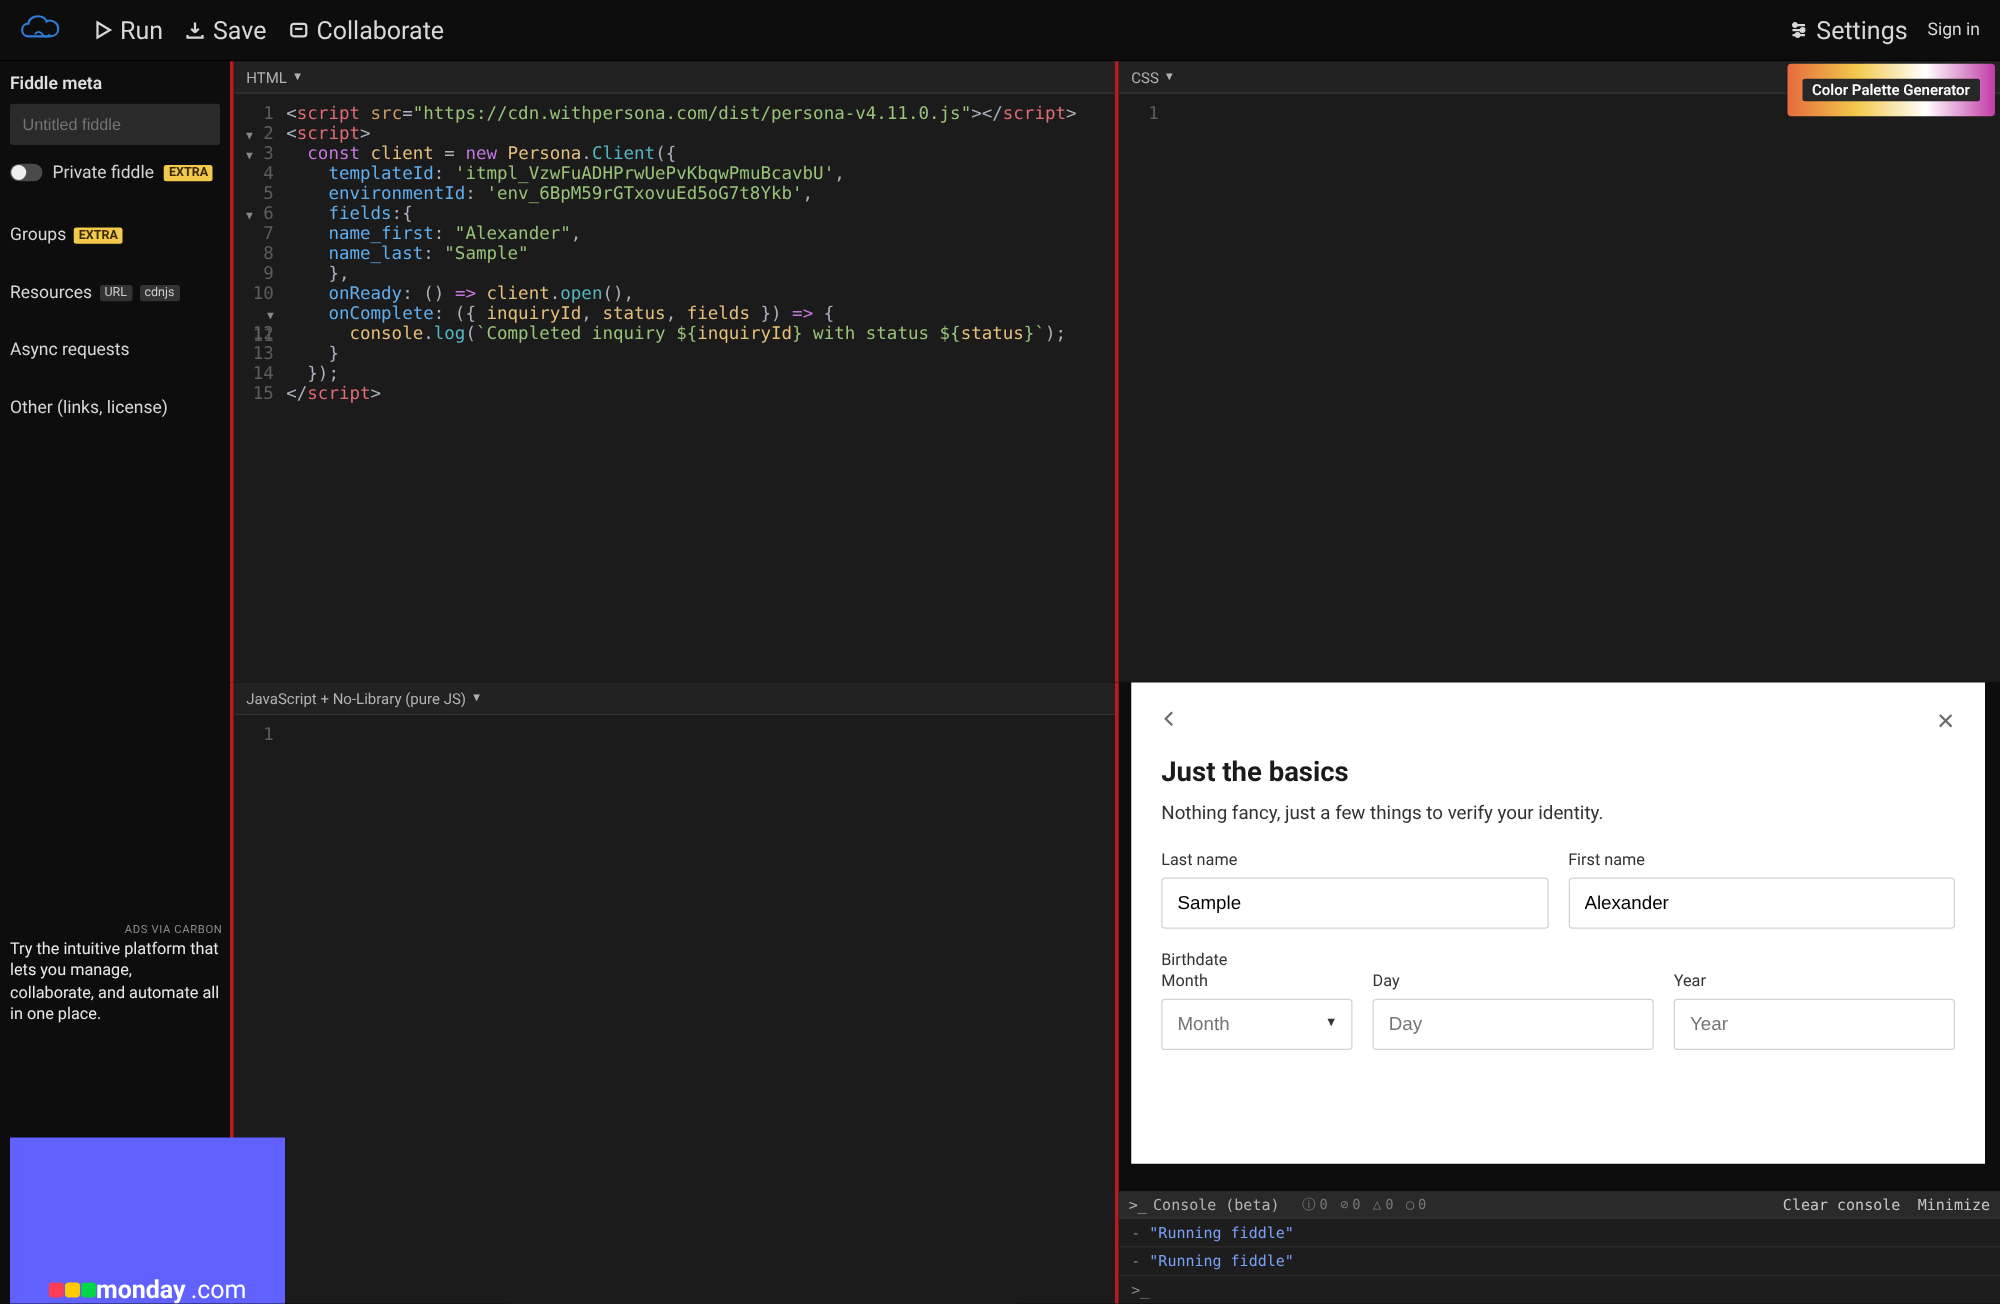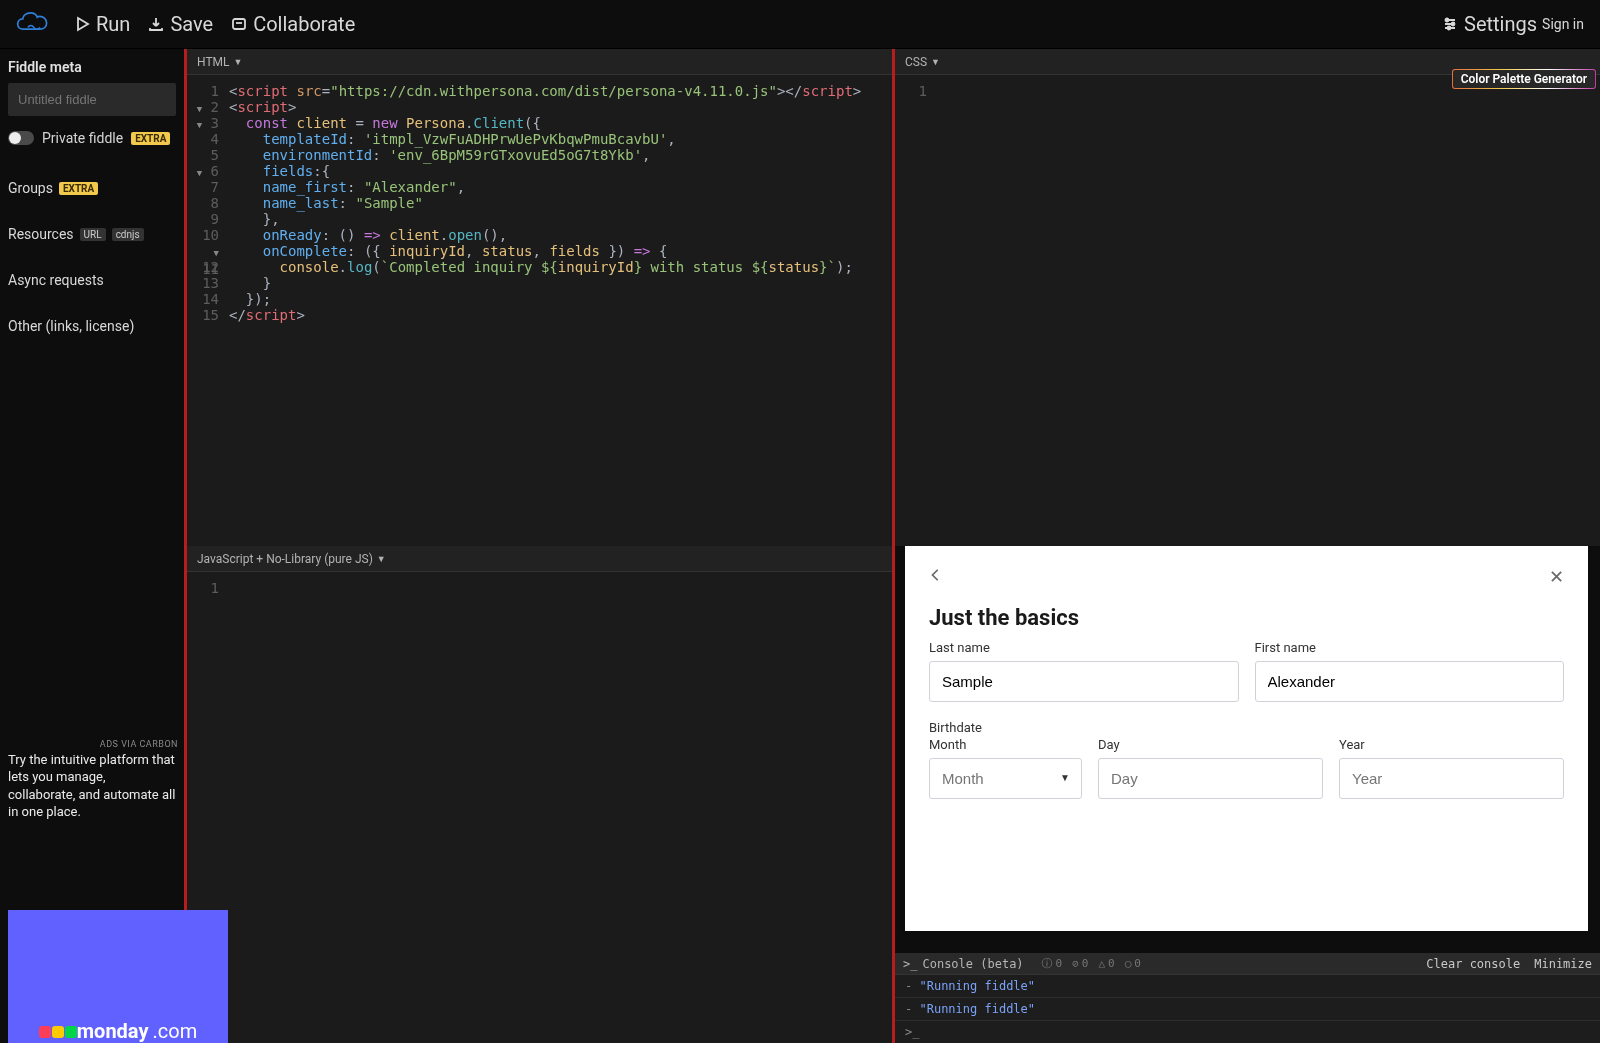--- a/index.html
+++ b/index.html
@@ -18,21 +18,21 @@
   display: flex;
   align-items: center;
   padding: 0 16px;
   border-bottom: 1px solid #000;
 }
 .logo { width: 34px; height: 26px; display: flex; align-items: center; justify-content: center; }
 .logo svg { stroke: #2f7ed8; fill: none; stroke-width: 2; }
 .top-actions { display: flex; align-items: center; gap: 18px; margin-left: 24px; }
 .top-action { display: flex; align-items: center; gap: 6px; color: #d8d8d8; cursor: pointer; font-size: 20px; }
 .top-action svg { width: 16px; height: 16px; stroke: #d8d8d8; fill: none; stroke-width: 1.8; }
-.top-right { margin-left: auto; display: flex; align-items: center; gap: 5px; }
+.top-right { margin-left: auto; display: flex; align-items: center; gap: 16px; }
 .top-right .top-action { color: #d8d8d8; }
 .signin { color: #d8d8d8; cursor: pointer; }
 
 .workspace { display: flex; height: calc(1043px - 49px); }
 .sidebar {
   width: 184px;
   background: #0d0d0d;
   padding: 10px 8px;
   display: flex;
   flex-direction: column;
@@ -60,21 +60,21 @@
 .sb-ad { position:absolute; bottom:0; width:220px; height:133px; background:#6161ff; display:flex; align-items:flex-end; justify-content:center; }
 .sb-ad-logo { color:#fff; font-weight:700; font-size:20px; display:flex; align-items:center; gap:4px; }
 .sb-ad-logo .dots span { display:inline-block; width:12px; height:12px; border-radius:3px; margin-right:-4px; }
 
 .panes { flex:1; display:grid; grid-template-columns: 1fr 1fr; grid-template-rows: 1fr 1fr; }
 .pane { border-left:3px solid #b91c1c; display:flex; flex-direction:column; min-height:0; }
 .pane-header { height:26px; background:#222; color:#b2b2b2; font-size:12px; display:flex; align-items:center; padding:0 10px; border-bottom:1px solid #333; position:relative; }
 .pane-header .caret { margin-left:4px; font-size:9px; }
 .css-header { position:relative; }
 .cpg-wrap {
-  position:absolute; right:4px; top:20px; padding:1px; border-radius:3px;
+  position:absolute; right:4px; top:2px; padding:12px; border-radius:3px;
   background: linear-gradient(90deg, #e66b3d, #f2c94c, #fff, #c13aa7);
 }
 .cpg-inner { background:#272727; color:#fff; font-size:12px; font-weight:600; padding:2px 8px; border-radius:2px; }
 
 .editor { flex:1; background:#1b1b1b; font-family: Consolas, Menlo, monospace; font-size:14px; line-height:16px; display:flex; overflow:hidden; }
 .gutter { width:38px; text-align:right; color:#5d5d5d; padding:8px 6px 0 0; user-select:none; }
 .gutter .ln { height:16px; }
 .gutter .fold { color:#888; font-size:9px; display:inline-block; width:10px; }
 .code { padding:8px 0 0 4px; white-space:pre; }
 .tok-tag { color:#e06c75; }
@@ -288,20 +288,21 @@
         <div class="persona">
           <div class="persona-top">
             <span class="back-icon">
               <svg viewBox="0 0 16 16">
                   <path d="M10 2L4 8l6 6"></path>
                 </svg>
             </span>
             <span class="close-icon">✕</span>
           </div>
           <h2>Just the basics</h2>
+          <div class="persona-sub">Nothing fancy, just a few things to verify your identity.</div>
           <div class="form-row">
             <div class="form-field">
               <label class="form-label">Last name</label>
               <input class="form-input" value="Sample" style="">
             </div>
             <div class="form-field">
               <label class="form-label">First name</label>
               <input class="form-input" value="Alexander" style="">
             </div>
           </div>

